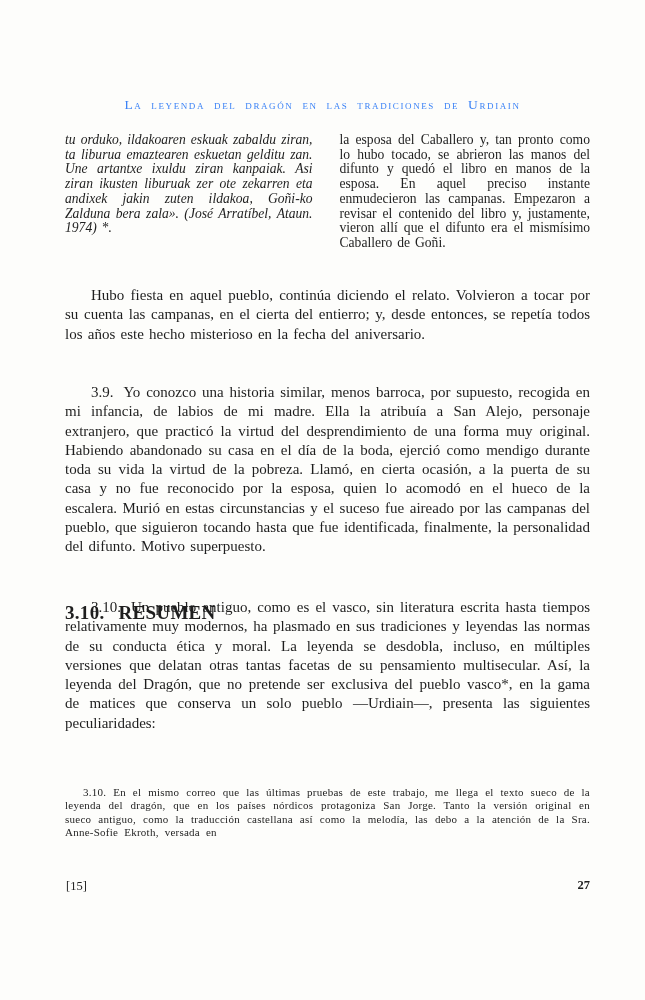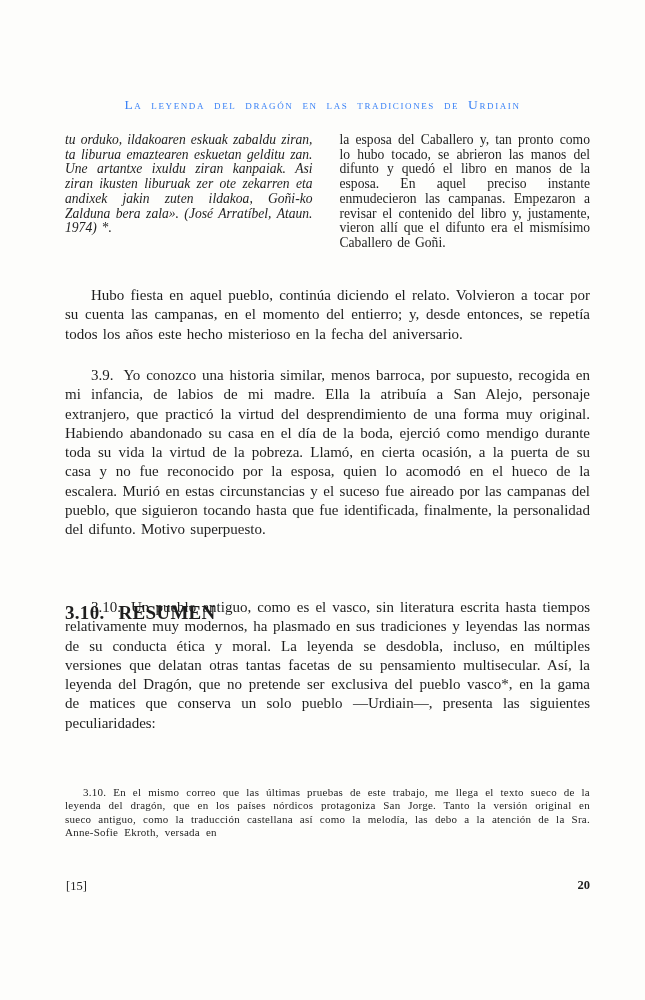--- a/index.html
+++ b/index.html
@@ -54,21 +54,21 @@
     position: absolute;
     left: 65px;
     width: 525px;
     font-size: 15px;
     line-height: 19.3px;
     text-align: justify;
     text-indent: 26px;
     word-spacing: 1.5px;
   }
   .para-hubo   { top: 286px; }
-  .para-39     { top: 366px; }
+  .para-39     { top: 383px; }
   .para-310    { top: 598px; }
   .sec-num {
     margin-right: 10px;
   }
   .resumen-heading {
     position: absolute;
     left: 65px;
     top: 602px;
     font-size: 19px;
     font-weight: bold;
@@ -111,21 +111,21 @@
 
 <div class="page">
 
   <div class="page-title">La leyenda del dragón en las tradiciones de Urdiain</div>
 
   <div class="quote-columns">
     <div class="quote-col basque">tu orduko, ildakoaren eskuak zabaldu ziran, ta liburua emaztearen eskuetan gelditu zan. Une artantxe ixuldu ziran kanpaiak. Asi ziran ikusten liburuak zer ote zekarren eta andixek jakin zuten ildakoa, Goñi-ko Zalduna bera zala». (José Arratíbel, Ataun. 1974) *.</div>
     <div class="quote-col spanish">la esposa del Caballero y, tan pronto como lo hubo tocado, se abrieron las manos del difunto y quedó el libro en manos de la esposa. En aquel preciso instante enmudecieron las campanas. Empezaron a revisar el contenido del libro y, justamente, vieron allí que el difunto era el mismísimo Caballero de Goñi.</div>
   </div>
 
-  <div class="body-para para-hubo">Hubo fiesta en aquel pueblo, continúa diciendo el relato. Volvieron a tocar por su cuenta las campanas, en el momento del entierro; y, desde entonces, se repetía todos los años este hecho misterioso en la fecha del aniversario.</div>
+  <div class="body-para para-hubo">Hubo fiesta en aquel pueblo, continúa diciendo el relato. Volvieron a tocar por su cuenta las campanas, en el cierta del entierro; y, desde entonces, se repetía todos los años este hecho misterioso en la fecha del aniversario.</div>
 
   <div class="body-para para-39">
     <span class="sec-num">3.9.</span><span>Yo conozco una historia similar, menos barroca, por supuesto, recogida en mi infancia, de labios de mi madre. Ella la atribuía a San Alejo, personaje extranjero, que practicó la virtud del desprendimiento de una forma muy original. Habiendo abandonado su casa en el día de la boda, ejerció como mendigo durante toda su vida la virtud de la pobreza. Llamó, en cierta ocasión, a la puerta de su casa y no fue reconocido por la esposa, quien lo acomodó en el hueco de la escalera. Murió en estas circunstancias y el suceso fue aireado por las campanas del pueblo, que siguieron tocando hasta que fue identificada, finalmente, la personalidad del difunto. Motivo superpuesto.</span>
   </div>
 
   <div class="resumen-heading">
     <span class="sec-num">3.10.</span><span>RESUMEN</span>
   </div>
 
   <div class="body-para para-310">
@@ -133,15 +133,15 @@
   </div>
 
   <div class="footnotes">
     <p class="footnote">
       <span class="sec-num">3.10.</span><span>En el mismo correo que las últimas pruebas de este trabajo, me llega el texto sueco de la leyenda del dragón, que en los países nórdicos protagoniza San Jorge. Tanto la versión original en sueco antiguo, como la traducción castellana así como la melodía, las debo a la atención de la Sra. Anne-Sofie Ekroth, versada en</span>
     </p>
   </div>
 
   <div class="footer-left">[15]</div>
 
-  <div class="footer-right">20</div>
+  <div class="footer-right">27</div>
 
 </div>
 
 </body></html>

